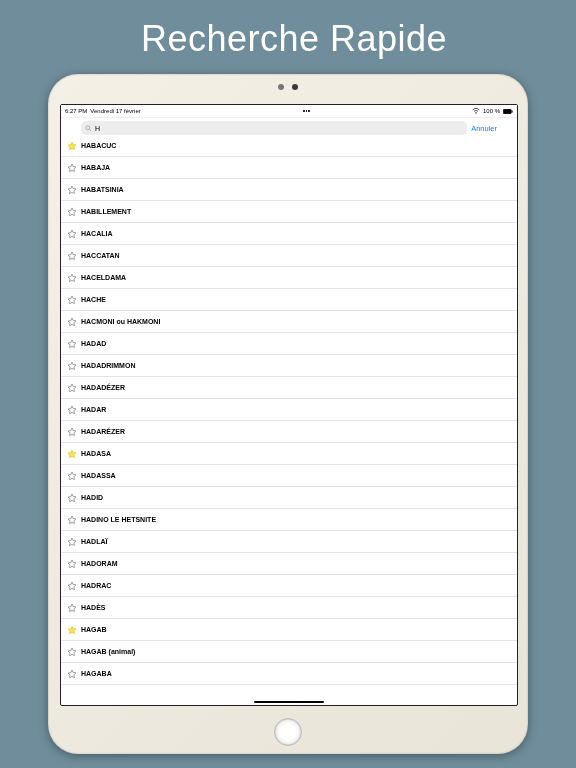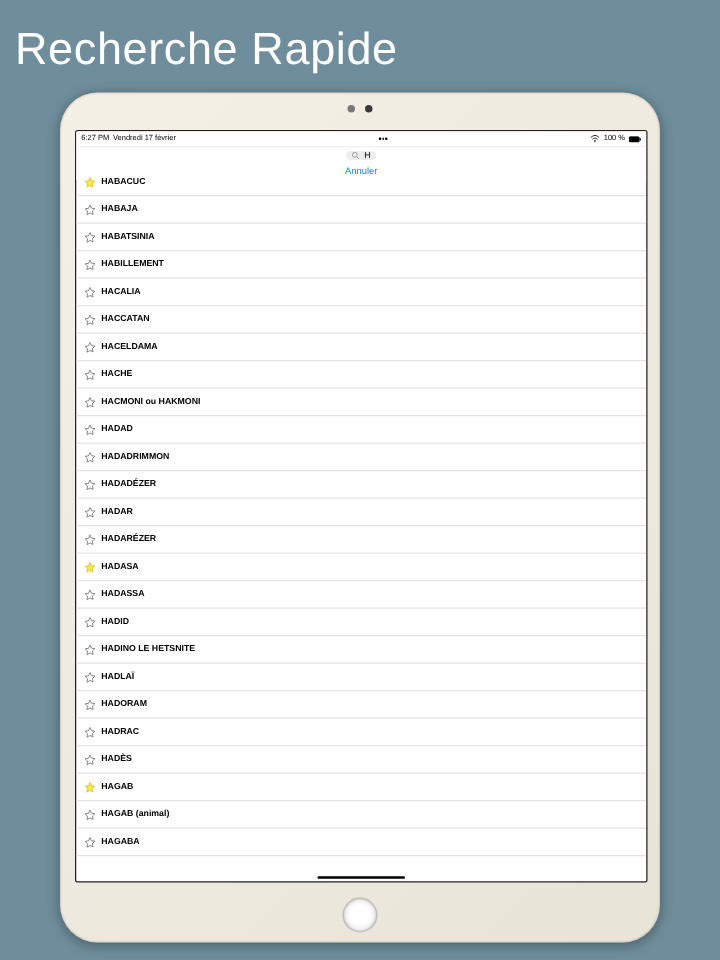--- a/index.html
+++ b/index.html
@@ -6,21 +6,21 @@
     margin: 0;
     padding: 0;
     width: 576px;
     height: 768px;
     font-family: -apple-system, "Helvetica Neue", Arial, sans-serif;
     background: #6f8d9b;
     overflow: hidden;
   }
   .hero-title {
     color: #fff;
-    text-align: left;
+    text-align: center;
     font-size: 36px;
     font-weight: 400;
     margin: 18px 0 14px 12px;
     letter-spacing: 0.5px;
   }
   .ipad-frame {
     position: absolute;
     left: 50%;
     transform: translateX(-50%);
     top: 74px;
@@ -83,21 +83,20 @@
   .statusbar .sb-center { display:flex; gap:1px; }
   .dot { width:1.5px; height:1.5px; border-radius:50%; background:#000; }
   .wifi svg, .batt svg { display:block; }
 
   .searchbar {
     display: flex;
     align-items: center;
     padding: 3px 20px;
     gap: 4px;
     background: #fff;
-    flex-direction: column;
   }
   .search-field {
     flex: 1;
     background: #ededed;
     border-radius: 5px;
     height: 14px;
     display: flex;
     align-items: center;
     padding: 0 4px;
     gap: 3px;

